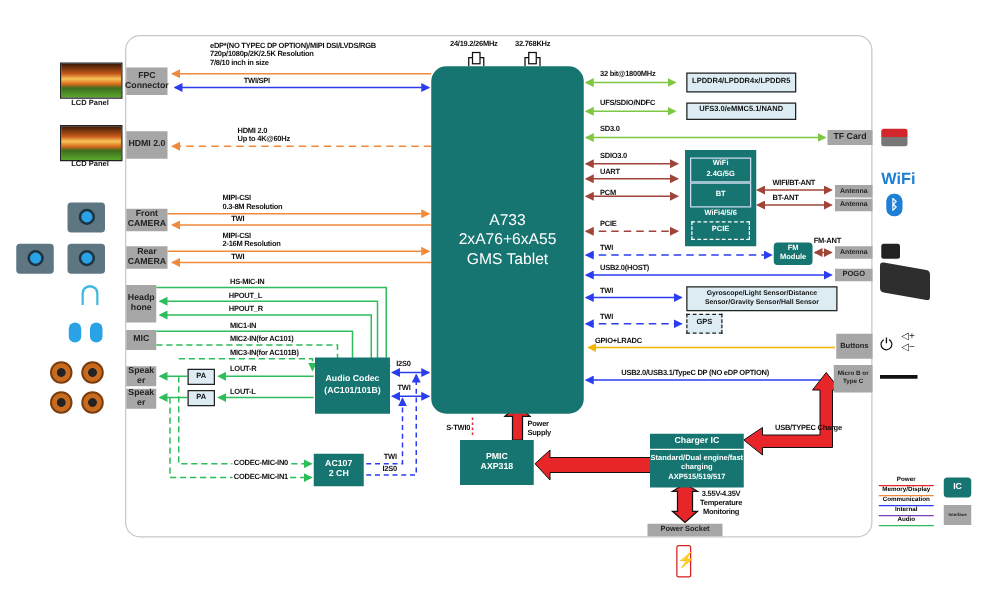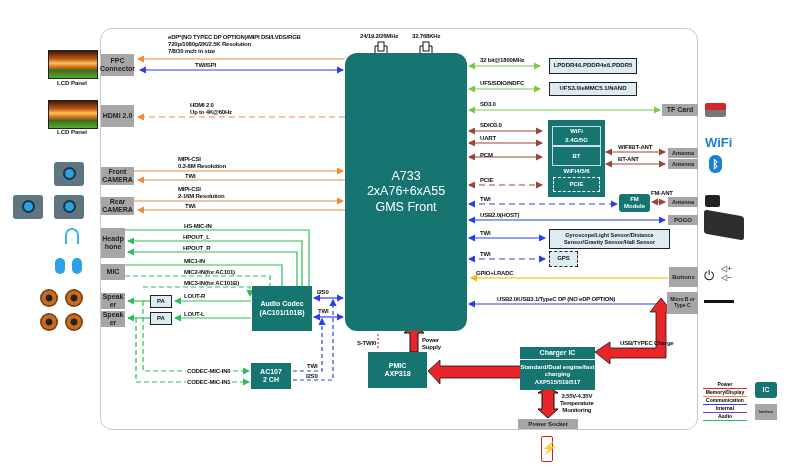--- a/index.html
+++ b/index.html
@@ -180,21 +180,21 @@
   </div>
 <div class="tbox" style="left:251px;top:363px;width:40px;height:26px;">
     <span><span>AC107</span><br><span>2 CH</span></span>
   </div>
 <div class="lbl" style="left:317px;top:289px;">I2S0</div>
 <div class="lbl" style="left:318px;top:308px;">TWI</div>
 <div class="lbl" style="left:307px;top:363px;">TWI</div>
 <div class="lbl" style="left:306px;top:373px;">I2S0</div>
 
 <div class="soc">
-    <span><span>A733</span><br><span>2xA76+6xA55</span><br><span>GMS Front</span></span>
+    <span><span>A733</span><br><span>2xA76+6xA55</span><br><span>GMS Tablet</span></span>
   </div>
 <div class="lbl" style="left:360px;top:33px;">24/19.2/26MHz</div>
 <div class="lbl" style="left:412px;top:33px;">32.768KHz</div>
 
 <div class="lbl" style="left:357px;top:340px;">S-TWI0</div>
 <div class="lbl" style="left:422px;top:337px;"><span>Power</span><br><span>Supply</span></div>
 <div class="tbox" style="left:368px;top:352px;width:59px;height:36px;">
     <span><span>PMIC</span><br><span>AXP318</span></span>
   </div>
 <div class="tbox" style="left:520px;top:347px;width:75px;height:12px;">Charger IC</div>

